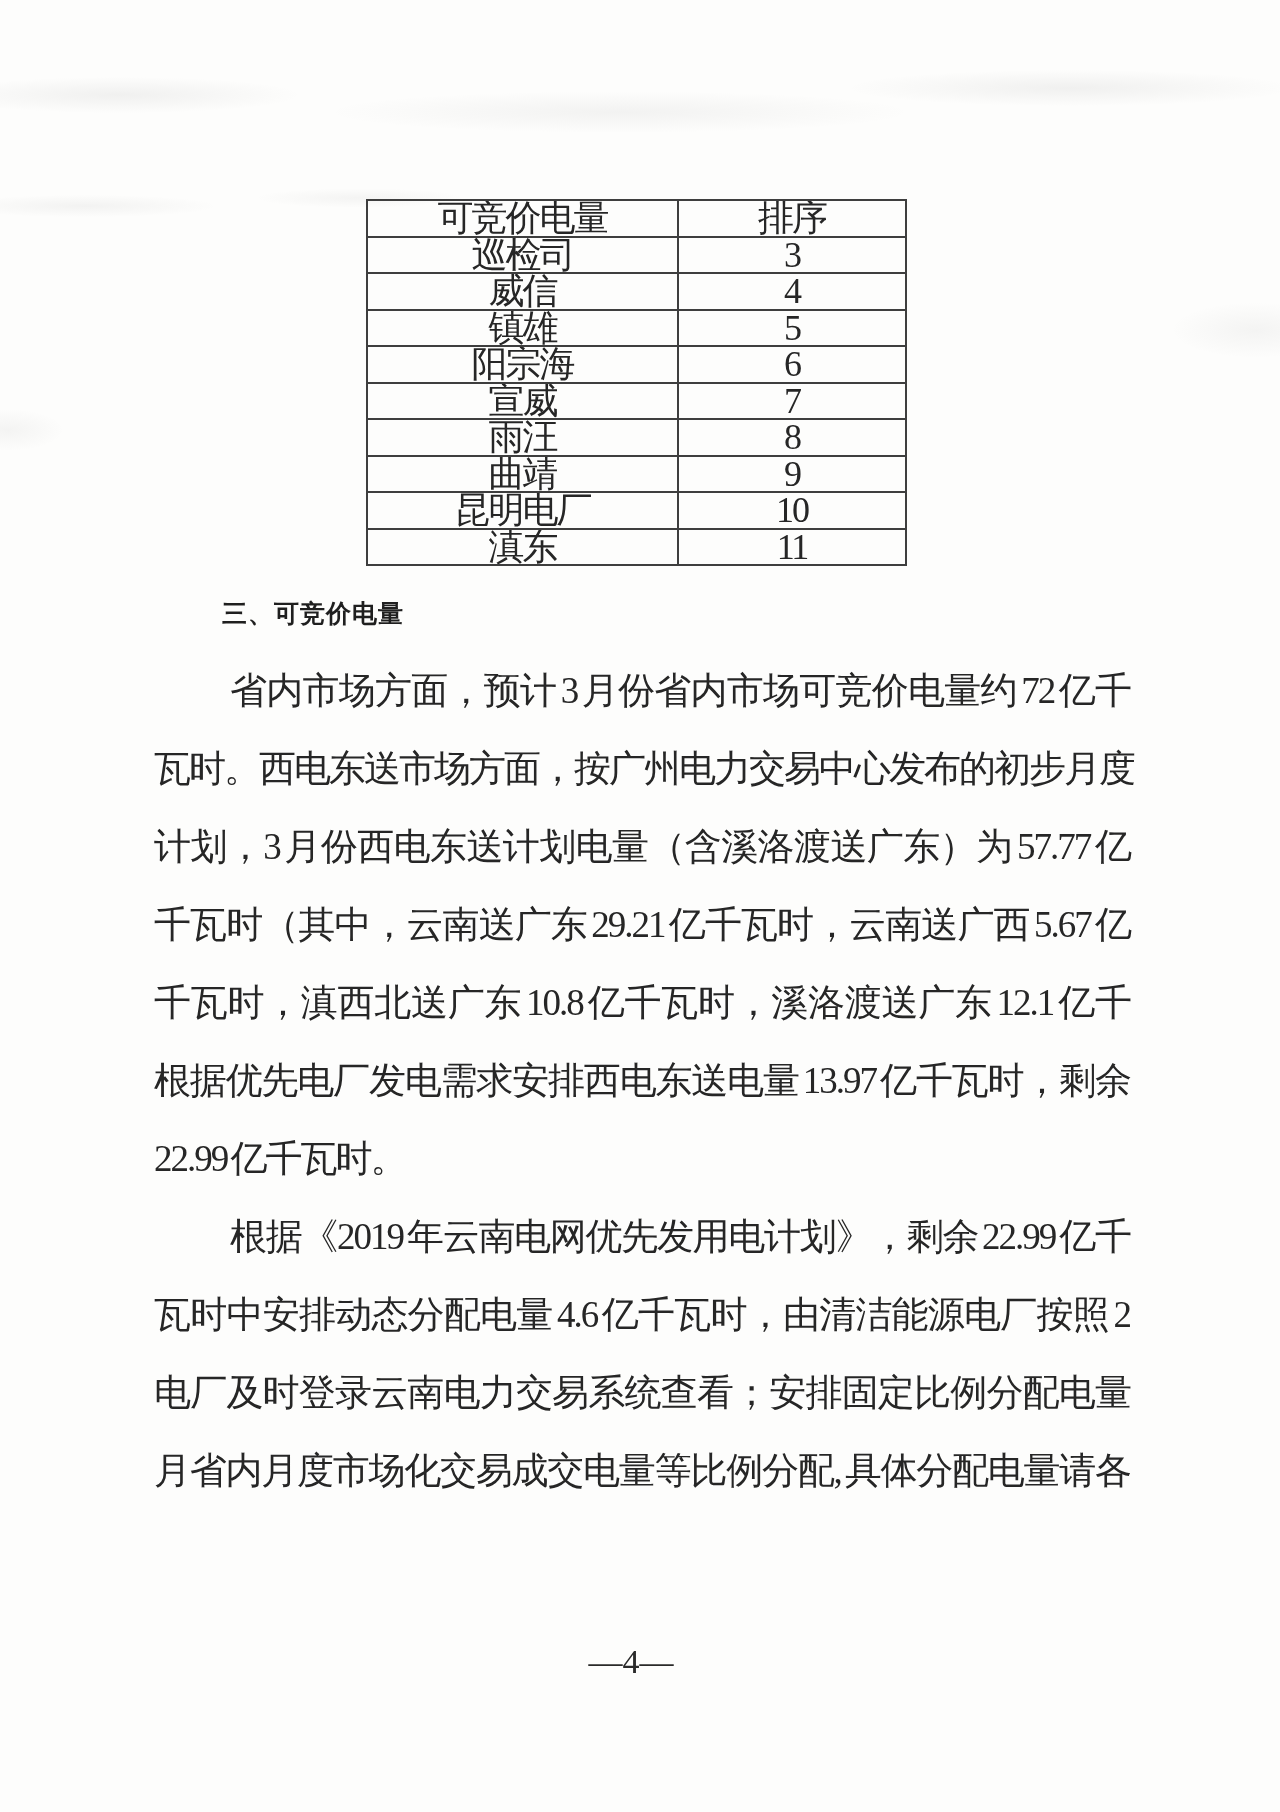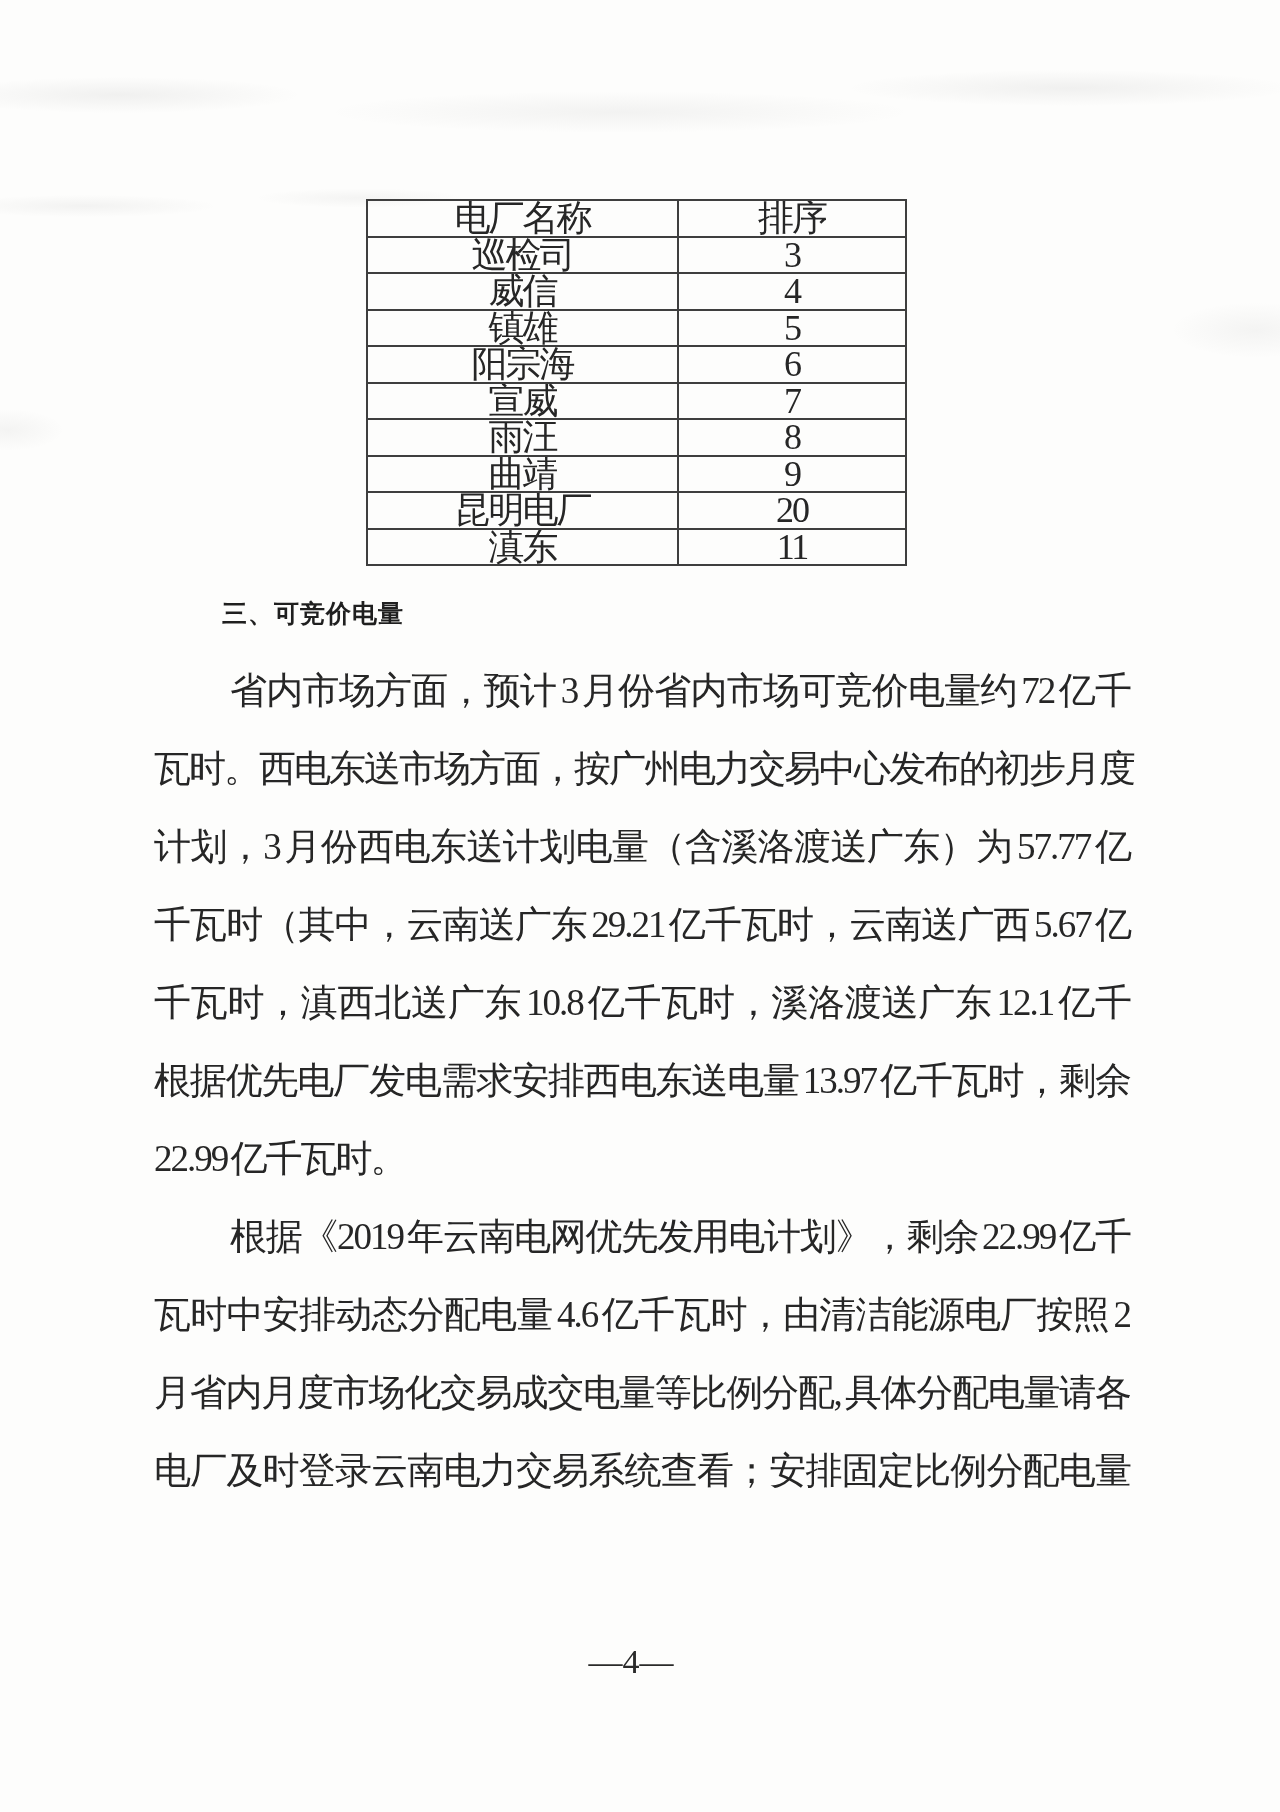--- a/index.html
+++ b/index.html
@@ -89,21 +89,21 @@
 <div class="page">
   <div class="scan-noise"></div>
 
   <table class="rank-table">
     <colgroup>
         <col class="c1">
         <col class="c2">
       </colgroup>
     <thead>
       <tr>
-        <th>电厂名称</th>
+        <th>可竞价电量</th>
         <th>排序</th>
       </tr>
     </thead>
     <tbody>
       <tr>
         <td>巡检司</td>
         <td>3</td>
       </tr>
       <tr>
         <td>威信</td>
@@ -124,21 +124,21 @@
       <tr>
         <td>雨汪</td>
         <td>8</td>
       </tr>
       <tr>
         <td>曲靖</td>
         <td>9</td>
       </tr>
       <tr>
         <td>昆明电厂</td>
-        <td>20</td>
+        <td>10</td>
       </tr>
       <tr>
         <td>滇东</td>
         <td>11</td>
       </tr>
     </tbody>
   </table>
 
   <h2 class="heading">三、可竞价电量</h2>
 
@@ -146,18 +146,18 @@
     <p class="line indent">省内市场方面，预计 3 月份省内市场可竞价电量约 72 亿千</p>
     <p class="line">瓦时。西电东送市场方面，按广州电力交易中心发布的初步月度</p>
     <p class="line">计划，3 月份西电东送计划电量（含溪洛渡送广东）为 57.77 亿</p>
     <p class="line">千瓦时（其中，云南送广东 29.21 亿千瓦时，云南送广西 5.67 亿</p>
     <p class="line">千瓦时，滇西北送广东 10.8 亿千瓦时，溪洛渡送广东 12.1 亿千</p>
     <p class="line">根据优先电厂发电需求安排西电东送电量 13.97 亿千瓦时，剩余</p>
     <p class="line last-short">22.99 亿千瓦时。</p>
 
     <p class="line indent para2-start">根据《2019 年云南电网优先发用电计划》，剩余 22.99 亿千</p>
     <p class="line">瓦时中安排动态分配电量 4.6 亿千瓦时，由清洁能源电厂按照 2</p>
+    <p class="line">电厂及时登录云南电力交易系统查看；安排固定比例分配电量</p>
     <p class="line">月省内月度市场化交易成交电量等比例分配, 具体分配电量请各</p>
-    <p class="line">电厂及时登录云南电力交易系统查看；安排固定比例分配电量</p>
   </div>
 
   <div class="footer">—4—</div>
 </div>
 
 </body></html>

